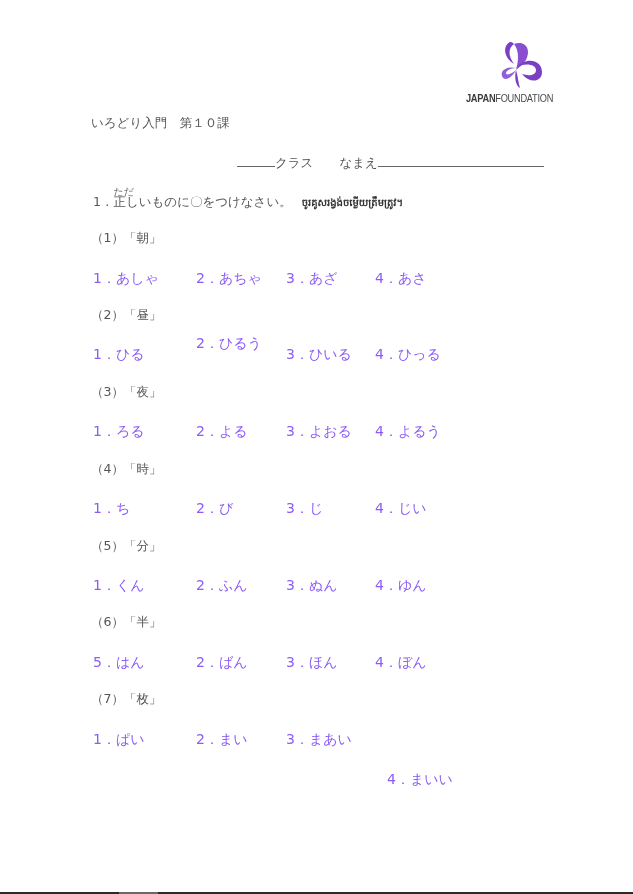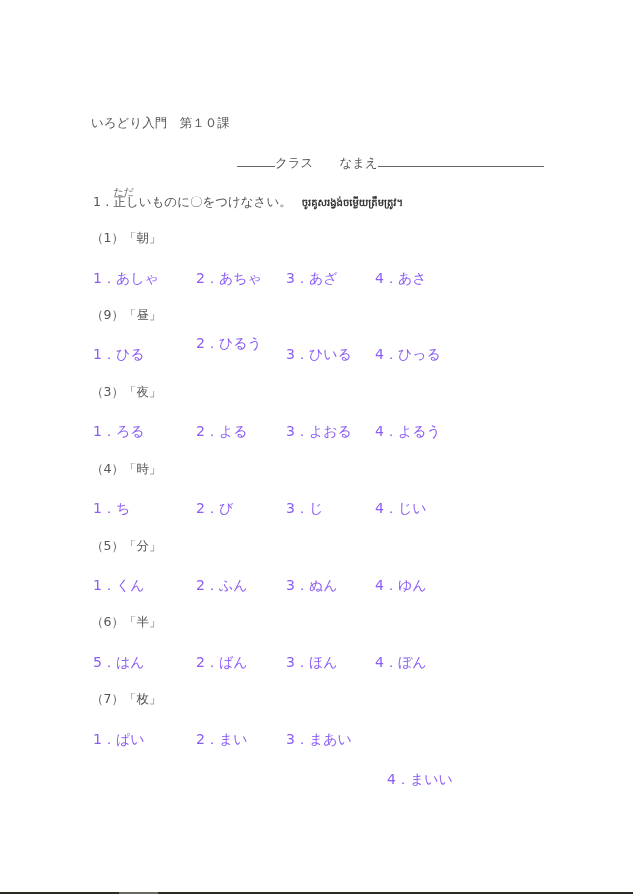--- a/index.html
+++ b/index.html
@@ -113,38 +113,48 @@
       width: 39px;
       height: 2px;
       background: #6a6a62;
     }
   </style>
 </head>
 <body>
 
 <div class="page">
 
+  <div class="logo">
+    <svg width="48" height="50" viewBox="0 0 48 50">
+      <path d="M12 2 C4 6 6 18 16 24 C10 16 10 8 16 4 C14 2 13 2 12 2 Z" fill="#7b3fc4"></path>
+      <path d="M16 4 C26 0 34 8 28 20 C24 26 20 28 18 30 C20 22 22 12 16 4 Z" fill="#8a4fd0"></path>
+      <path d="M18 28 C28 16 44 20 44 32 C44 42 32 44 24 34 C30 36 38 36 38 30 C38 24 26 22 18 28 Z" fill="#7b3fc4"></path>
+      <path d="M18 28 C10 26 2 30 4 36 C6 42 14 38 18 30 C14 34 8 36 8 33 C8 30 14 28 18 28 Z" fill="#9060d8"></path>
+      <path d="M18 30 C16 38 18 46 22 48 C20 42 20 36 18 30 Z" fill="#7b3fc4"></path>
+    </svg>
+    <div class="logo-text"><b>JAPAN</b><span class="light">FOUNDATION</span></div>
+  </div>
 
   <div class="t title">いろどり入門　第１０課</div>
 
   <div class="t class-name-line">
     <span class="blank blank-class"></span><span>クラス</span><span class="gap"></span><span>なまえ</span><span class="blank blank-name"></span>
   </div>
 
   <div class="t instruction">
     <span>1．</span><span class="furi-wrap"><span class="furi">ただ</span><span>正</span></span><span>しいものに〇をつけなさい。</span><span class="khmer">ចូរគូសរង្វង់ចម្លើយត្រឹមត្រូវ។</span>
   </div>
 
   <div class="t q-label" style="left:91px; top:232px;">（1）「朝」</div>
   <div class="opt" style="left:93px; top:271px;">1．あしゃ</div>
   <div class="opt" style="left:196px; top:271px;">2．あちゃ</div>
   <div class="opt" style="left:286px; top:271px;">3．あざ</div>
   <div class="opt" style="left:375px; top:271px;">4．あさ</div>
 
-  <div class="t q-label" style="left:91px; top:309px;">（9）「昼」</div>
+  <div class="t q-label" style="left:91px; top:309px;">（2）「昼」</div>
   <div class="opt" style="left:93px; top:347px;">1．ひる</div>
   <div class="opt" style="left:196px; top:336px;">2．ひるう</div>
   <div class="opt" style="left:286px; top:347px;">3．ひいる</div>
   <div class="opt" style="left:375px; top:347px;">4．ひっる</div>
 
   <div class="t q-label" style="left:91px; top:386px;">（3）「夜」</div>
   <div class="opt" style="left:93px; top:424px;">1．ろる</div>
   <div class="opt" style="left:196px; top:424px;">2．よる</div>
   <div class="opt" style="left:286px; top:424px;">3．よおる</div>
   <div class="opt" style="left:375px; top:424px;">4．よるう</div>

